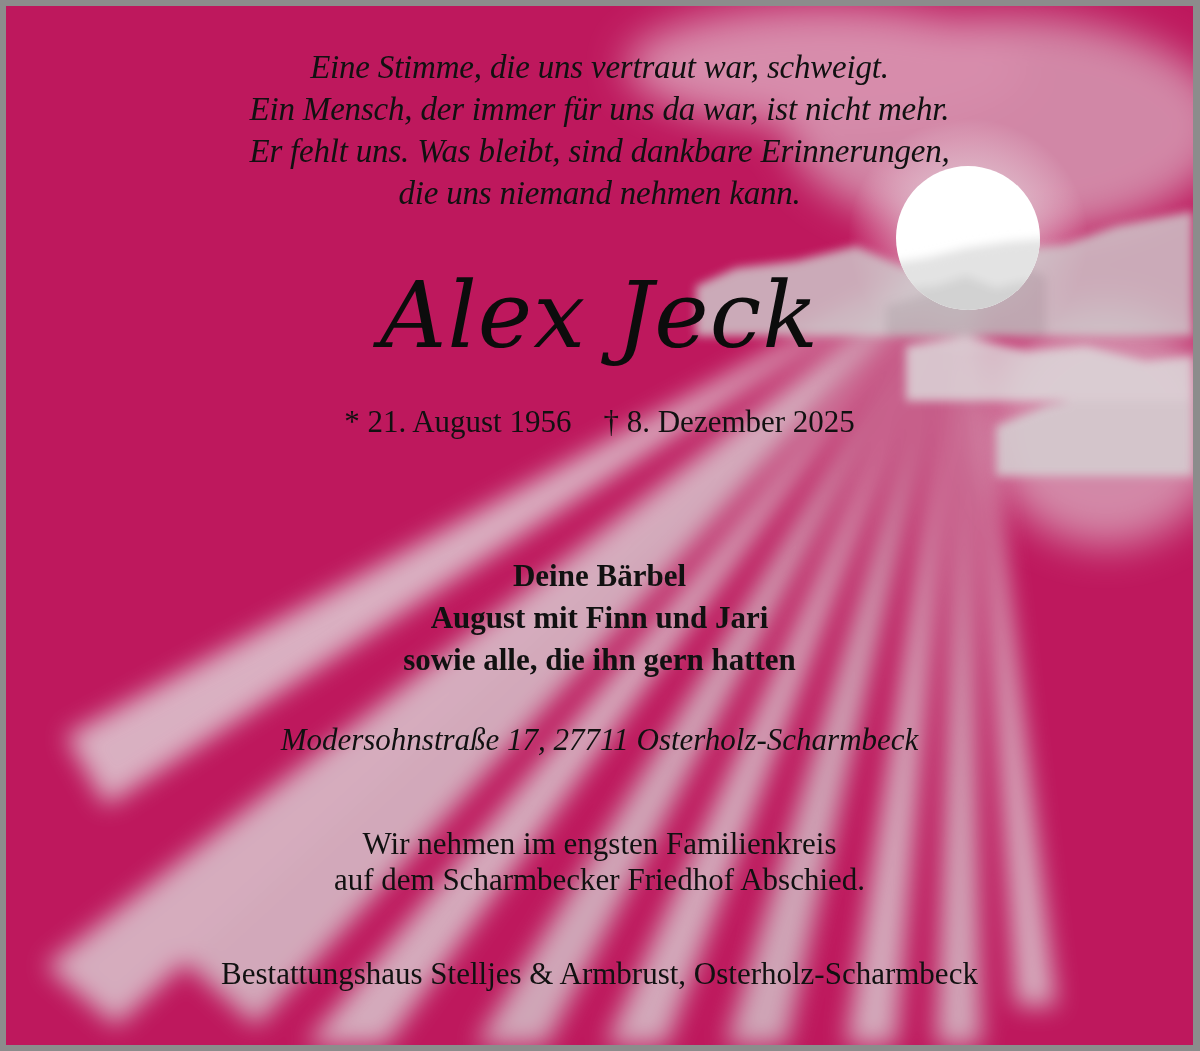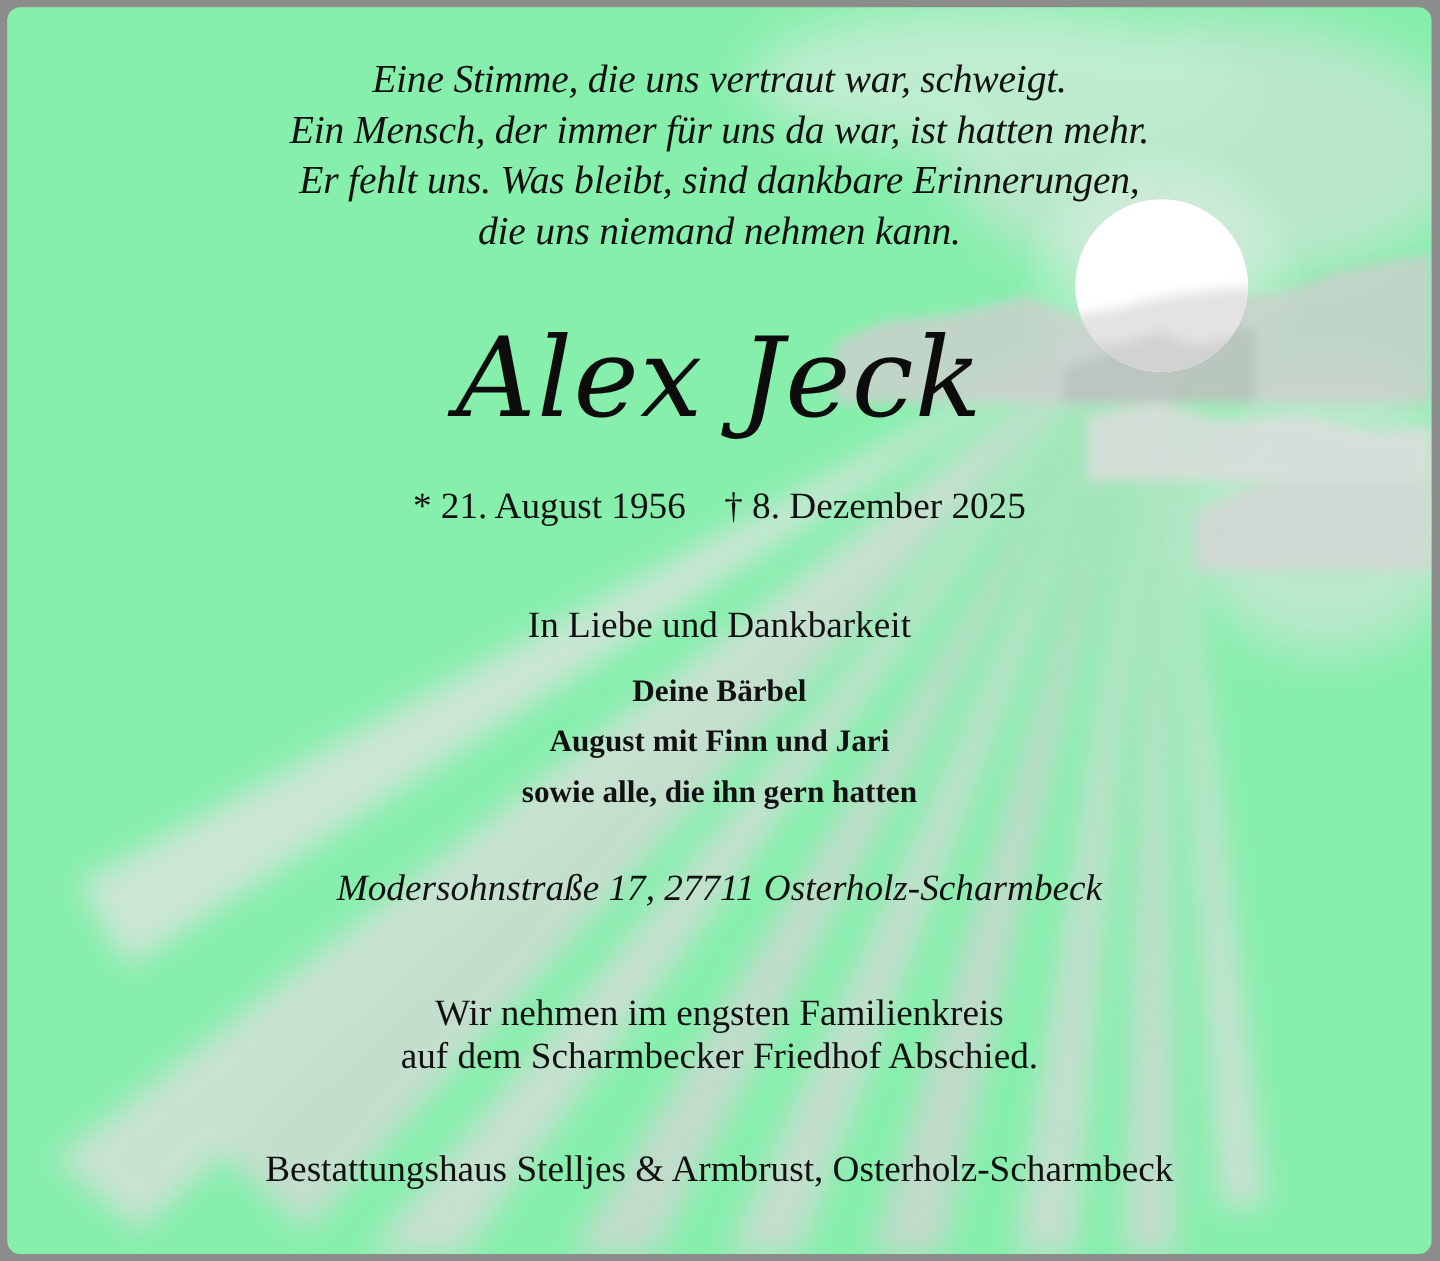--- a/index.html
+++ b/index.html
@@ -1,19 +1,19 @@
 <!DOCTYPE html>
 <html><head>
 <meta charset="utf-8">
 <style>
   html, body { margin: 0; padding: 0; }
   body { width: 1200px; height: 1051px; background: #8c8c8c; position: relative; overflow: hidden; }
   .card {
     position: absolute; left: 6px; top: 6px; width: 1187px; height: 1039px;
-    background: #86efac; overflow: hidden; border-radius: 11px;
+    background: #be185d; overflow: hidden;
   }
   .bg { position: absolute; left: 0; top: 0; width: 1187px; height: 1039px; }
   .text-layer { position: absolute; left: 0; top: 0; width: 1187px; height: 1039px; }
   .line {
     position: absolute; left: 0; width: 1187px; text-align: center;
     color: #111; white-space: nowrap; margin: 0;
   }
   .verse {
     font-family: "Liberation Serif", "DejaVu Serif", serif;
     font-style: italic; font-size: 33px; line-height: 42px;
@@ -27,21 +27,21 @@
   .dates {
     font-family: "Liberation Serif", serif;
     font-size: 31px; line-height: 36px;
   }
   .plain {
     font-family: "Liberation Serif", serif;
     font-size: 31px; line-height: 36px;
   }
   .bold {
     font-family: "Liberation Serif", serif;
-    font-weight: bold; font-size: 26px; line-height: 39px;
+    font-weight: bold; font-size: 31px; line-height: 39px;
   }
   .gap { display: inline-block; width: 32px; }
 </style>
 </head>
 <body>
 
 <div class="card">
 
   <svg class="bg" viewBox="0 0 1187 1039" xmlns="http://www.w3.org/2000/svg">
     <defs>
@@ -96,31 +96,30 @@
       <g clip-path="url(#moonclip)" filter="url(#blur6)">
         <path d="M880 258 L920 252 L960 242 L1000 236 L1050 232 L1050 320 L880 320 Z" fill="#e3e3e3"></path>
         <path d="M880 285 L930 280 L960 270 L990 282 L1020 275 L1050 290 L1050 320 L880 320 Z" fill="#d2d2d2"></path>
       </g>
     </g>
   </svg>
 
   <div class="text-layer">
 
     <p class="line verse" style="top:40px;">Eine Stimme, die uns vertraut war, schweigt.</p>
-    <p class="line verse" style="top:82px;">Ein Mensch, der immer für uns da war, ist hatten mehr.</p>
+    <p class="line verse" style="top:82px;">Ein Mensch, der immer für uns da war, ist nicht mehr.</p>
     <p class="line verse" style="top:124px;">Er fehlt uns. Was bleibt, sind dankbare Erinnerungen,</p>
     <p class="line verse" style="top:166px;font-style:italic;">die uns niemand nehmen kann.</p>
 
     <p class="line name" style="top:260px;">Alex Jeck</p>
 
     <p class="line dates" style="top:398px;">
       <span>* 21. August 1956</span><span class="gap"></span><span>† 8. Dezember 2025</span>
     </p>
 
-    <p class="line plain" style="top:497px;">In Liebe und Dankbarkeit</p>
     <p class="line bold" style="top:550px;">Deine Bärbel</p>
     <p class="line bold" style="top:592px;">August mit Finn und Jari</p>
     <p class="line bold" style="top:634px;">sowie alle, die ihn gern hatten</p>
 
     <p class="line plain" style="top:716px;font-style:italic;">Modersohnstraße 17, 27711 Osterholz-Scharmbeck</p>
 
     <p class="line plain" style="top:820px;">Wir nehmen im engsten Familienkreis</p>
     <p class="line plain" style="top:856px;">auf dem Scharmbecker Friedhof Abschied.</p>
 
     <p class="line plain" style="top:950px;">Bestattungshaus Stelljes &amp; Armbrust, Osterholz-Scharmbeck</p>

